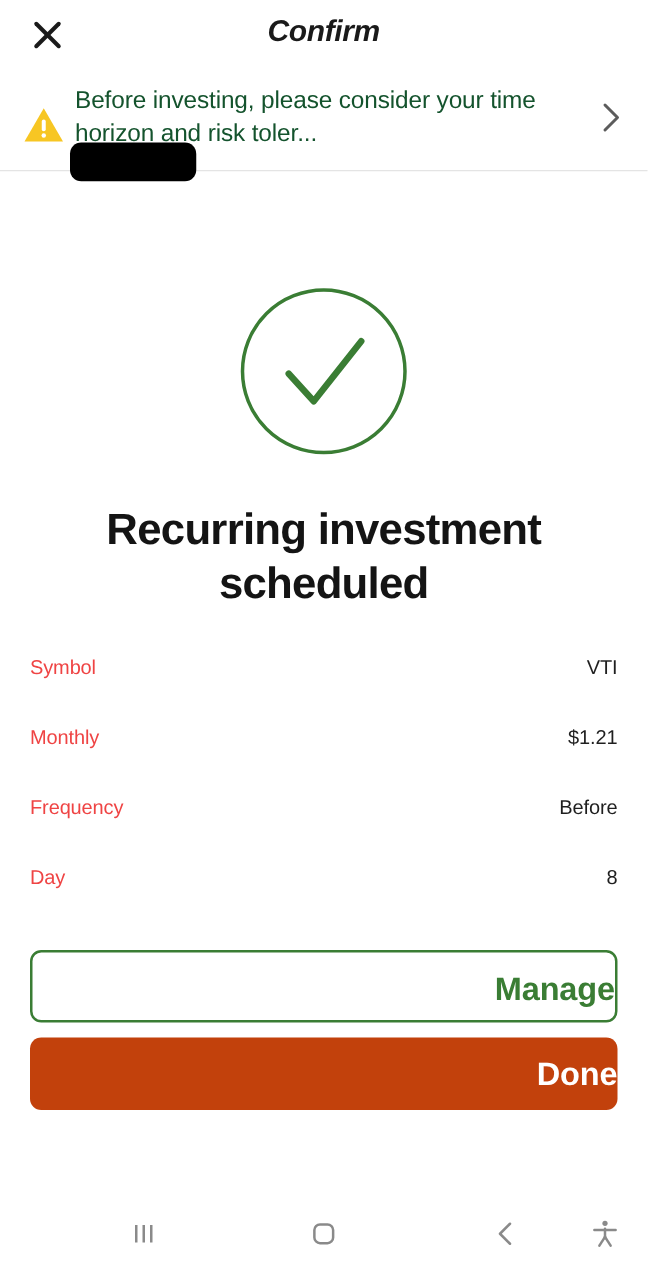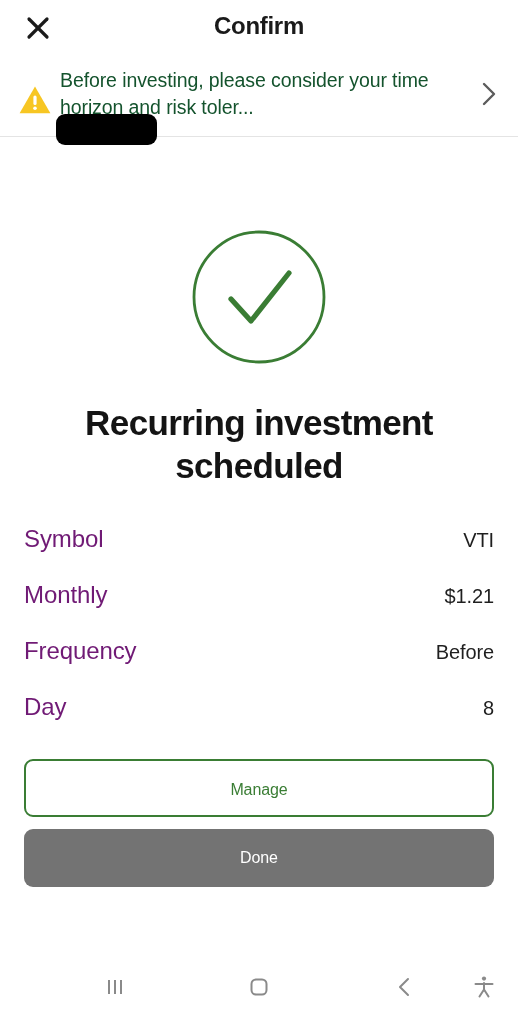--- a/index.html
+++ b/index.html
@@ -24,20 +24,21 @@
     flex-direction: column;
   }
 
   
   .header {
     position: relative;
     height: 52px;
     flex: 0 0 52px;
     display: flex;
     align-items: center;
+    font-style: italic;
   }
   .close-btn {
     position: absolute;
     left: 18px;
     top: 8px;
     width: 40px;
     height: 40px;
     display: flex;
     align-items: center;
     justify-content: center;
@@ -134,59 +135,59 @@
     margin-top: 38px;
     padding: 0 24px;
   }
   .detail-row {
     display: flex;
     justify-content: space-between;
     align-items: baseline;
     height: 56px;
   }
   .detail-label {
-    font-size: 24px;
-    color: #701a75;
+    font-size: 16px;
+    color: #ef4444;
     letter-spacing: -0.1px;
   }
   .detail-value {
-    font-size: 20px;
+    font-size: 16px;
     color: #1f1f1f;
     letter-spacing: -0.1px;
     text-align: right;
   }
 
   
   .actions {
     margin-top: 10px;
     padding: 0 24px;
   }
   .btn {
     display: block;
     width: 100%;
     box-sizing: border-box;
     height: 58px;
     border-radius: 9px;
-    font-size: 16px;
-    font-weight: 400;
+    font-size: 26px;
+    font-weight: 700;
     letter-spacing: -0.1px;
     cursor: pointer;
     font-family: "Liberation Sans", sans-serif;
     line-height: 58px;
-    text-align: center;
+    text-align: right;
     padding: 0;
   }
   .btn-secondary {
     background: #ffffff;
     border: 2px solid #3a7d34;
     color: #3a7d34;
   }
   .btn-primary {
     margin-top: 12px;
-    background: #737373;
+    background: #c2410c;
     border: none;
     color: #ffffff;
   }
 
   
   .navbar {
     flex: 0 0 66px;
     display: flex;
     align-items: center;
     background: #ffffff;

